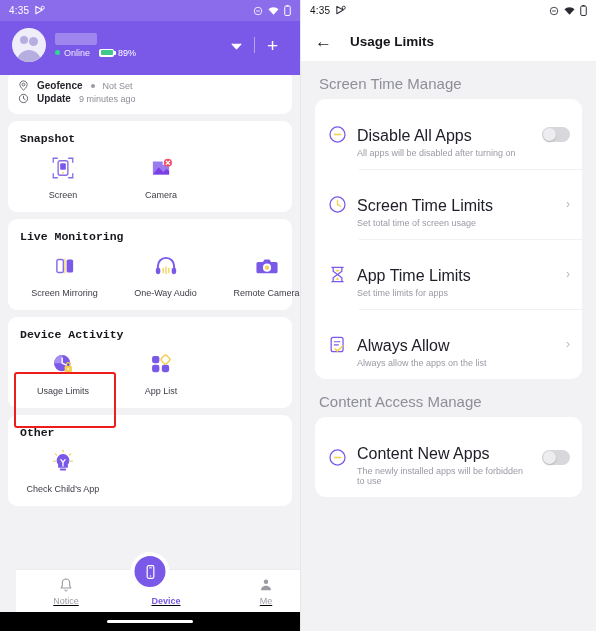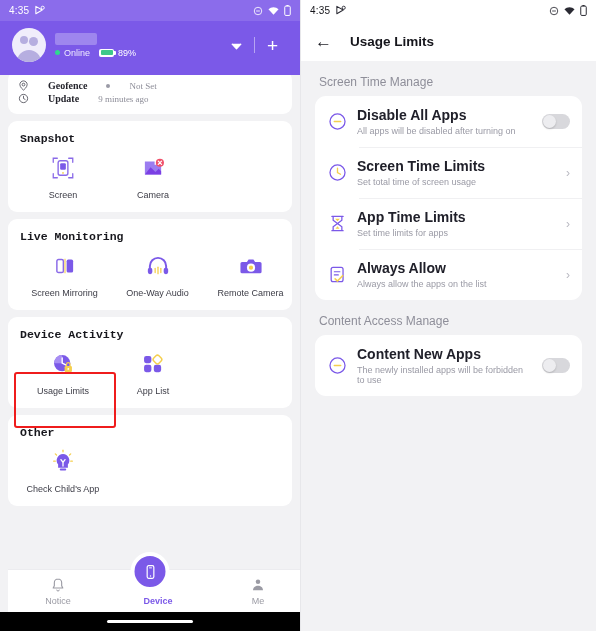--- a/index.html
+++ b/index.html
@@ -75,49 +75,50 @@
   .divider-v { width: 1px; height: 16px; background: rgba(255,255,255,.45); }
   .plus-btn { padding: 0 10px 0 12px; font-size: 19px; line-height: 1; cursor: pointer; }
 
   .scroll-area { flex: 1 1 auto; overflow: hidden; padding: 0 8px; background: #f2f2f4; }
 
   .card {
     background: #ffffff; border-radius: 9px;
     margin-top: 7px; padding: 8px 10px;
   }
   .card.infocard { margin-top: -4px; padding: 7px 10px 8px 10px; position: relative; z-index:2;}
-  .inforow { display: flex; align-items: center; gap: 19px; margin: 2px 0; font-family: Liberation Serif, serif; }
+  .inforow { display: flex; align-items: center; gap: 8px; margin: 2px 0; }
   .inforow .lbl { font-size: 10px; font-weight: bold; color: #24242c; }
   .inforow .val { font-size: 9px; color: #8d8d98; }
   .mini-dot { width: 4px; height: 4px; border-radius: 50%; background: #9a9aa6; }
 
   .card-title { font-size: 11.5px; font-weight: bold; color: #17171d; padding: 3px 2px 2px 2px; font-family: Liberation Mono, monospace; }
-  .tiles { display: flex; padding: 6px 0 4px 0; }
+  .tiles { display: flex; padding: 6px 0 4px 0; gap: 8px; }
   .tile {
     flex: 0 0 auto; width: 90px;
     display: flex; flex-direction: column; align-items: center; gap: 7px;
     cursor: pointer; position: relative;
   }
   .tiles.three .tile { width: 93px; }
   .tile .ico { height: 30px; display: flex; align-items: center; justify-content: center; }
   .tile .cap { font-size: 9px; color: #3c3c46; white-space: nowrap; }
 
   .highlight-box {
     position: absolute;
     border: 2px solid #ef1c1c;
     border-radius: 3px;
     left: 14px; top: 372px; width: 102px; height: 56px;
     pointer-events: none; z-index: 5;
   }
 
   .bottomnav {
-    position: absolute; left: 8px; bottom: 19px; width: 300px; height: 43px;
+    position: absolute; left: 16px; bottom: 19px; width: 300px; height: 43px;
     background: #ffffff;
     display: flex; align-items: center;
     border-top: 1px solid #ececef;
+    text-decoration: underline;
   }
   .navitem { flex: 1; display: flex; flex-direction: column; align-items: center; gap: 3px; cursor: pointer; }
   .navitem .nav-cap { font-size: 9px; color: #9b9ba4; }
   .navitem.active .nav-cap { color: #7b59e8; font-weight: bold; }
   .fab {
     position: absolute; left: 50%; transform: translateX(-50%);
     bottom: 40px; width: 39px; height: 39px; border-radius: 50%;
     background: #7b59e8; display:flex; align-items:center; justify-content:center;
     border: 4px solid #ffffff; z-index: 6; cursor: pointer;
   }
@@ -135,29 +136,29 @@
     border-left: 1px solid #e7e7ea;
   }
   .appbar {
     height: 40px; background:#ffffff;
     display:flex; align-items:center; padding: 0 14px; gap: 18px;
     flex: 0 0 auto;
   }
   .back-arrow { font-size: 17px; color:#1d1d24; cursor:pointer; line-height:1; }
   .appbar-title { font-size: 13.5px; font-weight: bold; color: #16161c; }
   .r-body { flex:1 1 auto; background:#f2f2f4; padding: 0 14px; overflow:hidden; }
-  .section-label { font-size: 12px; color:#8e8e99; padding: 14px 4px 7px 4px; }
+  .section-label { font-size: 15px; color:#8e8e99; padding: 14px 4px 7px 4px; }
   .list-card { background:#ffffff; border-radius: 11px; overflow:hidden; }
   .lrow { display:flex; align-items:center; padding: 11px 12px; gap: 10px; cursor:pointer; position:relative; }
   .lrow + .lrow::before {
     content:''; position:absolute; left: 44px; right: 0; top: 0; height:1px; background:#f0f0f2;
   }
   .lrow .licon { width: 20px; height:20px; flex:0 0 auto; display:flex; align-items:center; justify-content:center;}
   .lrow .ltext { flex:1 1 auto; display:flex; flex-direction:column; gap:3px; min-width:0; }
-  .lrow .lt { font-size: 14px; font-weight: bold; color:#20202a; }
+  .lrow .lt { font-size: 16px; font-weight: normal; color:#20202a;margin-top:17px; }
   .lrow .ls { font-size: 9px; color:#9a9aa5; }
   .chev { color:#b9b9c2; font-size: 12px; flex:0 0 auto; }
   .toggle {
     width: 28px; height: 15px; border-radius: 8px; background:#d8d8dc;
     position:relative; flex:0 0 auto; cursor:pointer;
   }
   .toggle .knob {
     position:absolute; left:1px; top:1px; width:13px; height:13px; border-radius:50%;
     background:#ededf0; box-shadow: 0 1px 2px rgba(0,0,0,.18);
   }

